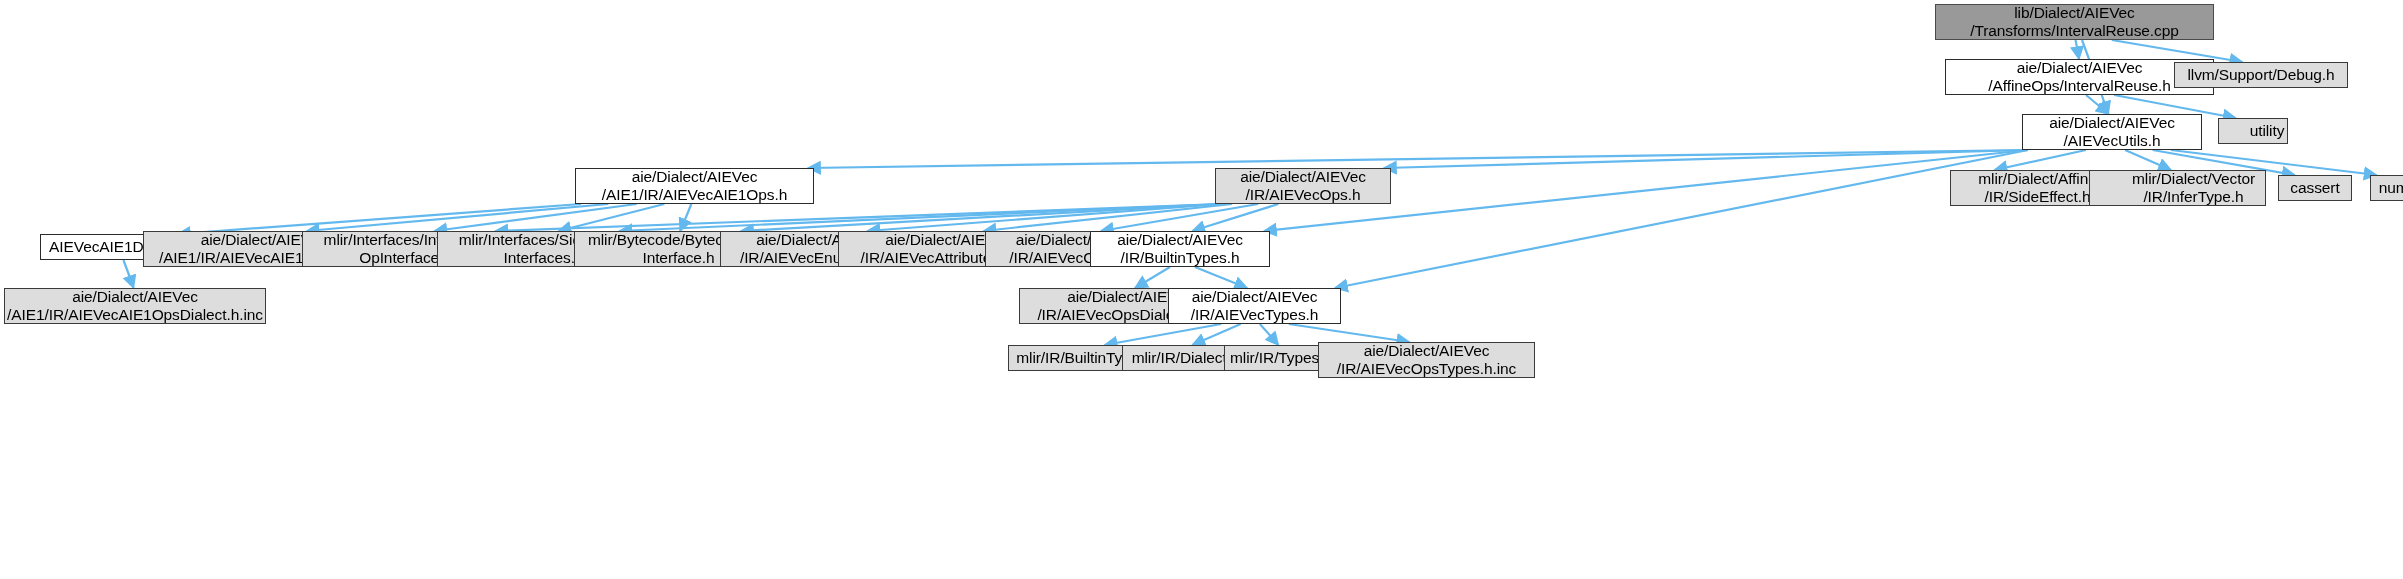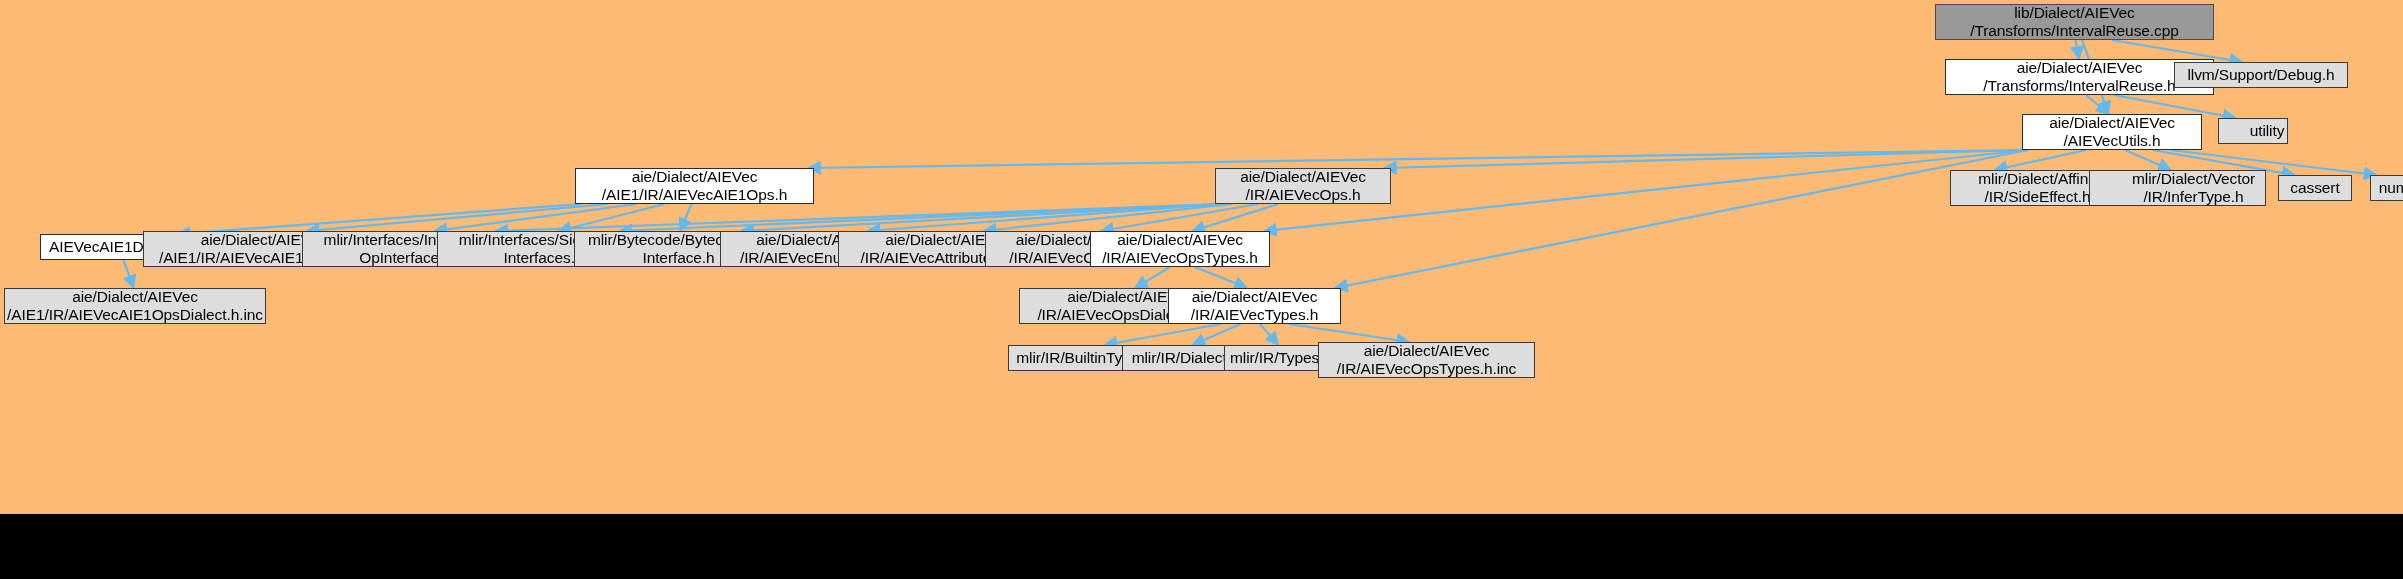--- a/index.html
+++ b/index.html
@@ -3,22 +3,22 @@
 <meta charset="utf-8">
 <style>
   html, body {
     margin: 0;
     padding: 0;
     background: #000000;
   }
   #graph {
     position: relative;
     width: 2403px;
-    height: 514px;
-    background: #fdba74;
+    height: 579px;
+    background: #ffffff;
     overflow: hidden;
     font-family: "Liberation Sans", sans-serif;
   }
   #edges {
     position: absolute;
     left: 0;
     top: 0;
     width: 2403px;
     height: 579px;
     pointer-events: none;
@@ -90,39 +90,39 @@
         <path d="M 1170 267 Q 1152.5 277.5 1135 288" stroke="#63b8ee" stroke-width="2.2" fill="none" marker-end="url(#arrow)"></path>
         <path d="M 1194.9 267 Q 1220.975 277.5 1247.05 288" stroke="#63b8ee" stroke-width="2.2" fill="none" marker-end="url(#arrow)"></path>
         <path d="M 1221.2 324 Q 1162.9250000000002 334.5 1104.65 345" stroke="#63b8ee" stroke-width="2.2" fill="none" marker-end="url(#arrow)"></path>
         <path d="M 1240.7 324 Q 1216.5500000000002 334.5 1192.4 345" stroke="#63b8ee" stroke-width="2.2" fill="none" marker-end="url(#arrow)"></path>
         <path d="M 1259.8 324 Q 1269.4112361670016 334.5 1278.35 345" stroke="#63b8ee" stroke-width="2.2" fill="none" marker-end="url(#arrow)"></path>
         <path d="M 1288.9 324 Q 1349.1 333 1409.3 342" stroke="#63b8ee" stroke-width="2.2" fill="none" marker-end="url(#arrow)"></path>
       </g>
   </svg>
   <div id="node-layer">
       <div class="node root" style="left: 1935px; top: 4px; width: 279px; height: 36px;"><span class="ln">lib/Dialect/AIEVec</span><span class="ln">/Transforms/IntervalReuse.cpp</span></div>
-      <div class="node white" style="left: 1945px; top: 59px; width: 269px; height: 36px;"><span class="ln">aie/Dialect/AIEVec</span><span class="ln">/Transforms/IntervalReuse.h</span></div>
+      <div class="node white" style="left: 1945px; top: 59px; width: 269px; height: 36px;"><span class="ln">aie/Dialect/AIEVec</span><span class="ln">/AffineOps/IntervalReuse.h</span></div>
       <div class="node" style="left: 2174px; top: 62px; width: 174px; height: 26px; justify-content: center;"><span class="ln">llvm/Support/Debug.h</span></div>
       <div class="node white" style="left: 2022px; top: 114px; width: 180px; height: 36px;"><span class="ln">aie/Dialect/AIEVec</span><span class="ln">/AIEVecUtils.h</span></div>
       <div class="node" style="left: 2218px; top: 118px; width: 70px; height: 26px; padding-left: 28px;"><span class="ln">utility</span></div>
       <div class="node white" style="left: 575px; top: 168px; width: 239px; height: 36px;"><span class="ln">aie/Dialect/AIEVec</span><span class="ln">/AIE1/IR/AIEVecAIE1Ops.h</span></div>
       <div class="node" style="left: 1215px; top: 168px; width: 176px; height: 36px;"><span class="ln">aie/Dialect/AIEVec</span><span class="ln">/IR/AIEVecOps.h</span></div>
       <div class="node" style="left: 1950px; top: 170px; width: 175px; height: 36px;"><span class="ln">mlir/Dialect/Affine</span><span class="ln">/IR/SideEffect.h</span></div>
       <div class="node" style="left: 2089px; top: 170px; width: 177px; height: 36px; padding-left: 32px;"><span class="ln">mlir/Dialect/Vector</span><span class="ln">/IR/InferType.h</span></div>
       <div class="node" style="left: 2278px; top: 175px; width: 74px; height: 26px;"><span class="ln">cassert</span></div>
       <div class="node" style="left: 2370px; top: 175px; width: 72px; height: 26px;"><span class="ln">numeric</span></div>
       <div class="node white" style="left: 40px; top: 234px; width: 161px; height: 26px;"><span class="ln">AIEVecAIE1Dialect.h</span></div>
       <div class="node" style="left: 143px; top: 231px; width: 241px; height: 36px;"><span class="ln">aie/Dialect/AIEVec</span><span class="ln">/AIE1/IR/AIEVecAIE1Ops.h.inc</span></div>
       <div class="node" style="left: 302px; top: 231px; width: 207px; height: 36px;"><span class="ln">mlir/Interfaces/InferType</span><span class="ln">OpInterface.h</span></div>
       <div class="node" style="left: 437px; top: 231px; width: 213px; height: 36px;"><span class="ln">mlir/Interfaces/SideEffect</span><span class="ln">Interfaces.h</span></div>
       <div class="node" style="left: 574px; top: 231px; width: 209px; height: 36px;"><span class="ln">mlir/Bytecode/BytecodeOp</span><span class="ln">Interface.h</span></div>
       <div class="node" style="left: 720px; top: 231px; width: 198px; height: 36px;"><span class="ln">aie/Dialect/AIEVec</span><span class="ln">/IR/AIEVecEnums.h.inc</span></div>
       <div class="node" style="left: 838px; top: 231px; width: 220px; height: 36px;"><span class="ln">aie/Dialect/AIEVec</span><span class="ln">/IR/AIEVecAttributes.h.inc</span></div>
       <div class="node" style="left: 985px; top: 231px; width: 187px; height: 36px;"><span class="ln">aie/Dialect/AIEVec</span><span class="ln">/IR/AIEVecOps.h.inc</span></div>
-      <div class="node white" style="left: 1090px; top: 231px; width: 180px; height: 36px;"><span class="ln">aie/Dialect/AIEVec</span><span class="ln">/IR/AIEVecOpsTypes.h</span></div>
+      <div class="node white" style="left: 1090px; top: 231px; width: 180px; height: 36px;"><span class="ln">aie/Dialect/AIEVec</span><span class="ln">/IR/BuiltinTypes.h</span></div>
       <div class="node" style="left: 1019px; top: 288px; width: 222px; height: 36px;"><span class="ln">aie/Dialect/AIEVec</span><span class="ln">/IR/AIEVecOpsDialect.h.inc</span></div>
       <div class="node white" style="left: 1168px; top: 288px; width: 173px; height: 36px;"><span class="ln">aie/Dialect/AIEVec</span><span class="ln">/IR/AIEVecTypes.h</span></div>
       <div class="node" style="left: 1008px; top: 345px; width: 160px; height: 26px;"><span class="ln">mlir/IR/BuiltinTypes.h</span></div>
       <div class="node" style="left: 1122px; top: 345px; width: 127px; height: 26px;"><span class="ln">mlir/IR/Dialect.h</span></div>
       <div class="node" style="left: 1224px; top: 345px; width: 114px; height: 26px;"><span class="ln">mlir/IR/Types.h</span></div>
       <div class="node" style="left: 1318px; top: 342px; width: 217px; height: 36px;"><span class="ln">aie/Dialect/AIEVec</span><span class="ln">/IR/AIEVecOpsTypes.h.inc</span></div>
       <div class="node" style="left: 4px; top: 288px; width: 262px; height: 36px;"><span class="ln">aie/Dialect/AIEVec</span><span class="ln">/AIE1/IR/AIEVecAIE1OpsDialect.h.inc</span></div>
     </div>
 </div>
 

